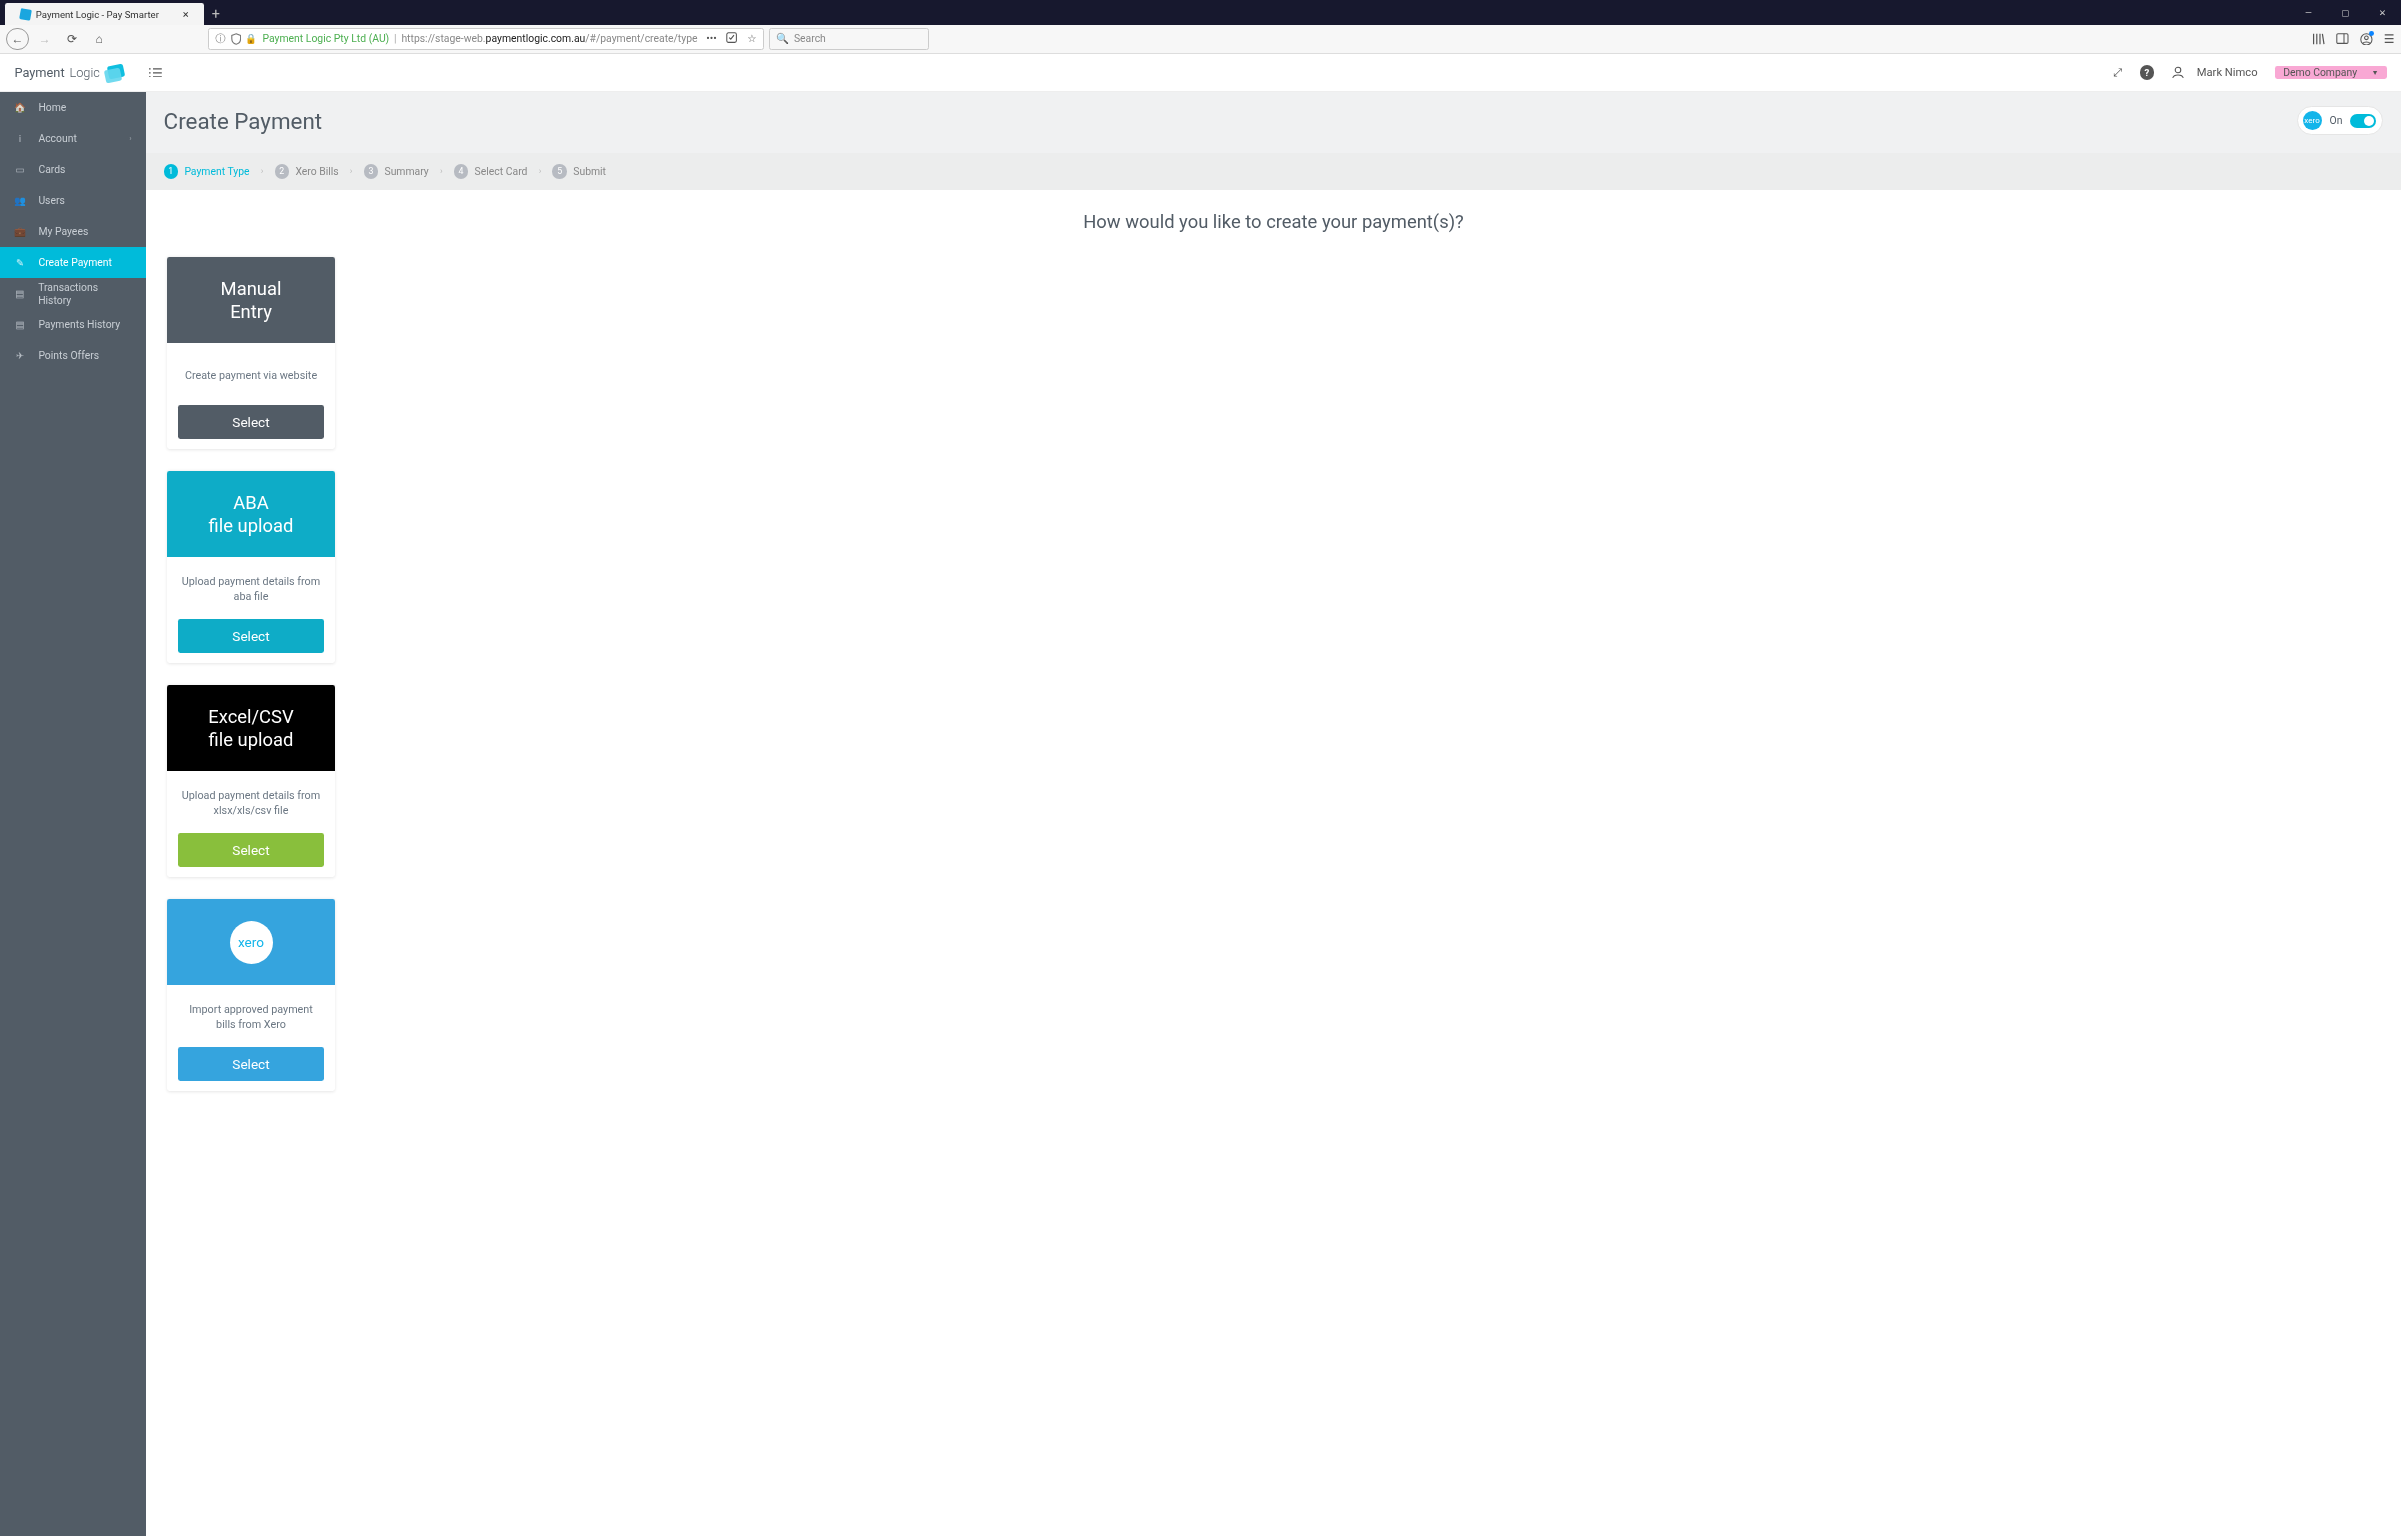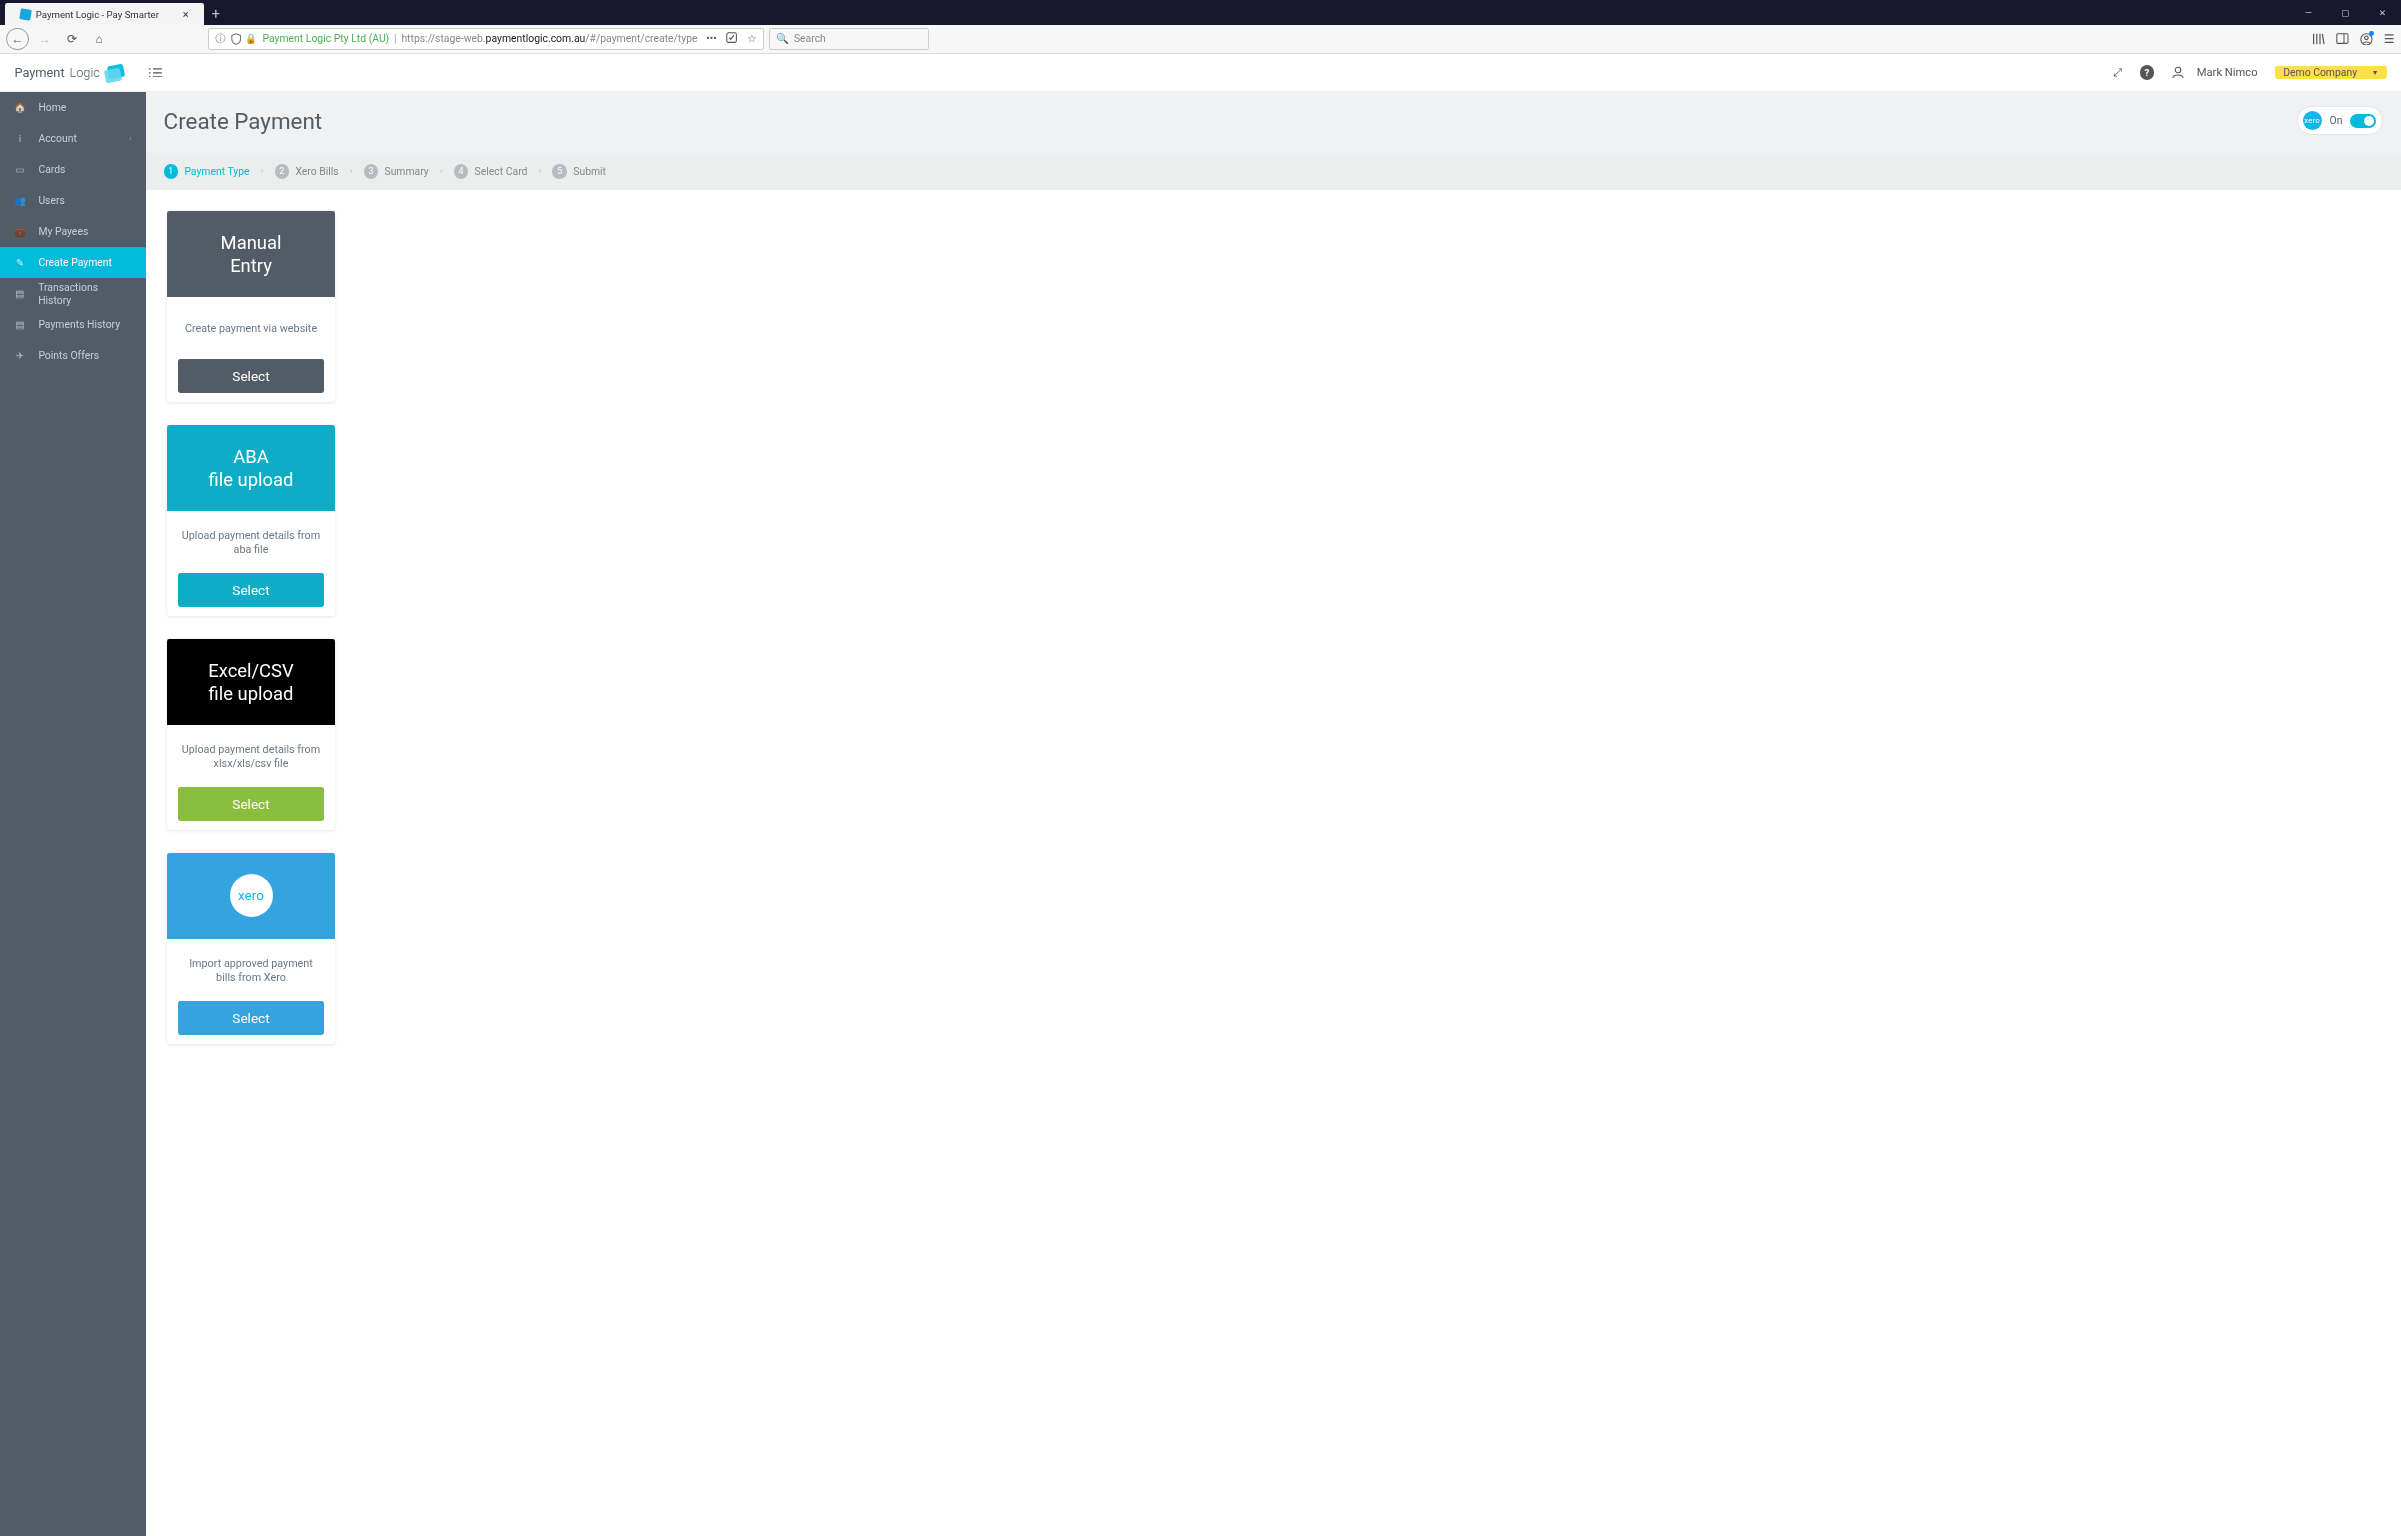--- a/index.html
+++ b/index.html
@@ -36,21 +36,21 @@
 .logo-mark { width:19px; height:17.6px; position:relative; }
 .logo-mark::before, .logo-mark::after { content:""; position:absolute; width:16px; height:12.8px; border-radius:2.4px; transform:rotate(-12deg); }
 .logo-mark::before { background:#0fbfe0; left:3.2px; top:1.6px; }
 .logo-mark::after { background:#62d6ed; left:0; top:4.8px; opacity:.9; }
 .logo .light { font-weight:300; }
 .toggle-nav { margin-left:25.6px; color:#555; cursor:pointer; }
 .hdr-right { margin-left:auto; display:flex; align-items:center; gap:17.6px; color:#555; font-size:11.2px; }
 .hdr-icon { cursor:pointer; }
 .help-icon { width:14.4px; height:14.4px; border-radius:50%; background:#555; color:#fff; display:flex; align-items:center; justify-content:center; font-size:9.6px; font-weight:bold; }
 .user { display:flex; align-items:center; gap:13px; }
-.company-select { background:#fde047; padding:0 8px; border-radius:2.4px; display:flex; align-items:center; gap:14.4px; font-size:10.4px; color:#555; cursor:pointer; }
+.company-select { background:#f9a8d4; padding:0 8px; border-radius:2.4px; display:flex; align-items:center; gap:14.4px; font-size:10.4px; color:#555; cursor:pointer; }
 
 
 .container { display:flex; height:calc(100vh - 91px); }
 
 .sidebar { width:146px; background:#525c66; color:#c8ced4; font-size:10.4px; overflow-y:auto; }
 .side-item { height:31px; display:flex; align-items:center; padding:0 14.4px; gap:12.8px; cursor:pointer; }
 .side-item.active { background:#00bbda; color:#fff; }
 .side-item .icon { width:11.2px; text-align:center; font-size:9.6px; opacity:.85; }
 .side-item .chev { margin-left:auto; font-size:8px; opacity:.6; }
 
@@ -268,20 +268,21 @@
         <span>Select Card</span>
       </div>
       <span class="step-chev">›</span>
       <div class="step">
         <span class="num">5</span>
         <span>Submit</span>
       </div>
     </div>
 
     <div class="content">
+      <div class="question">How would you like to create your payment(s)?</div>
       <div class="cards">
 
         <div class="card card0">
           <div class="card-head">
             <span>Manual</span>
               <span>Entry</span>
           </div>
           <div class="card-body">Create payment via website</div>
           <div class="card-footer"><button class="select-btn">Select</button></div>
         </div>

